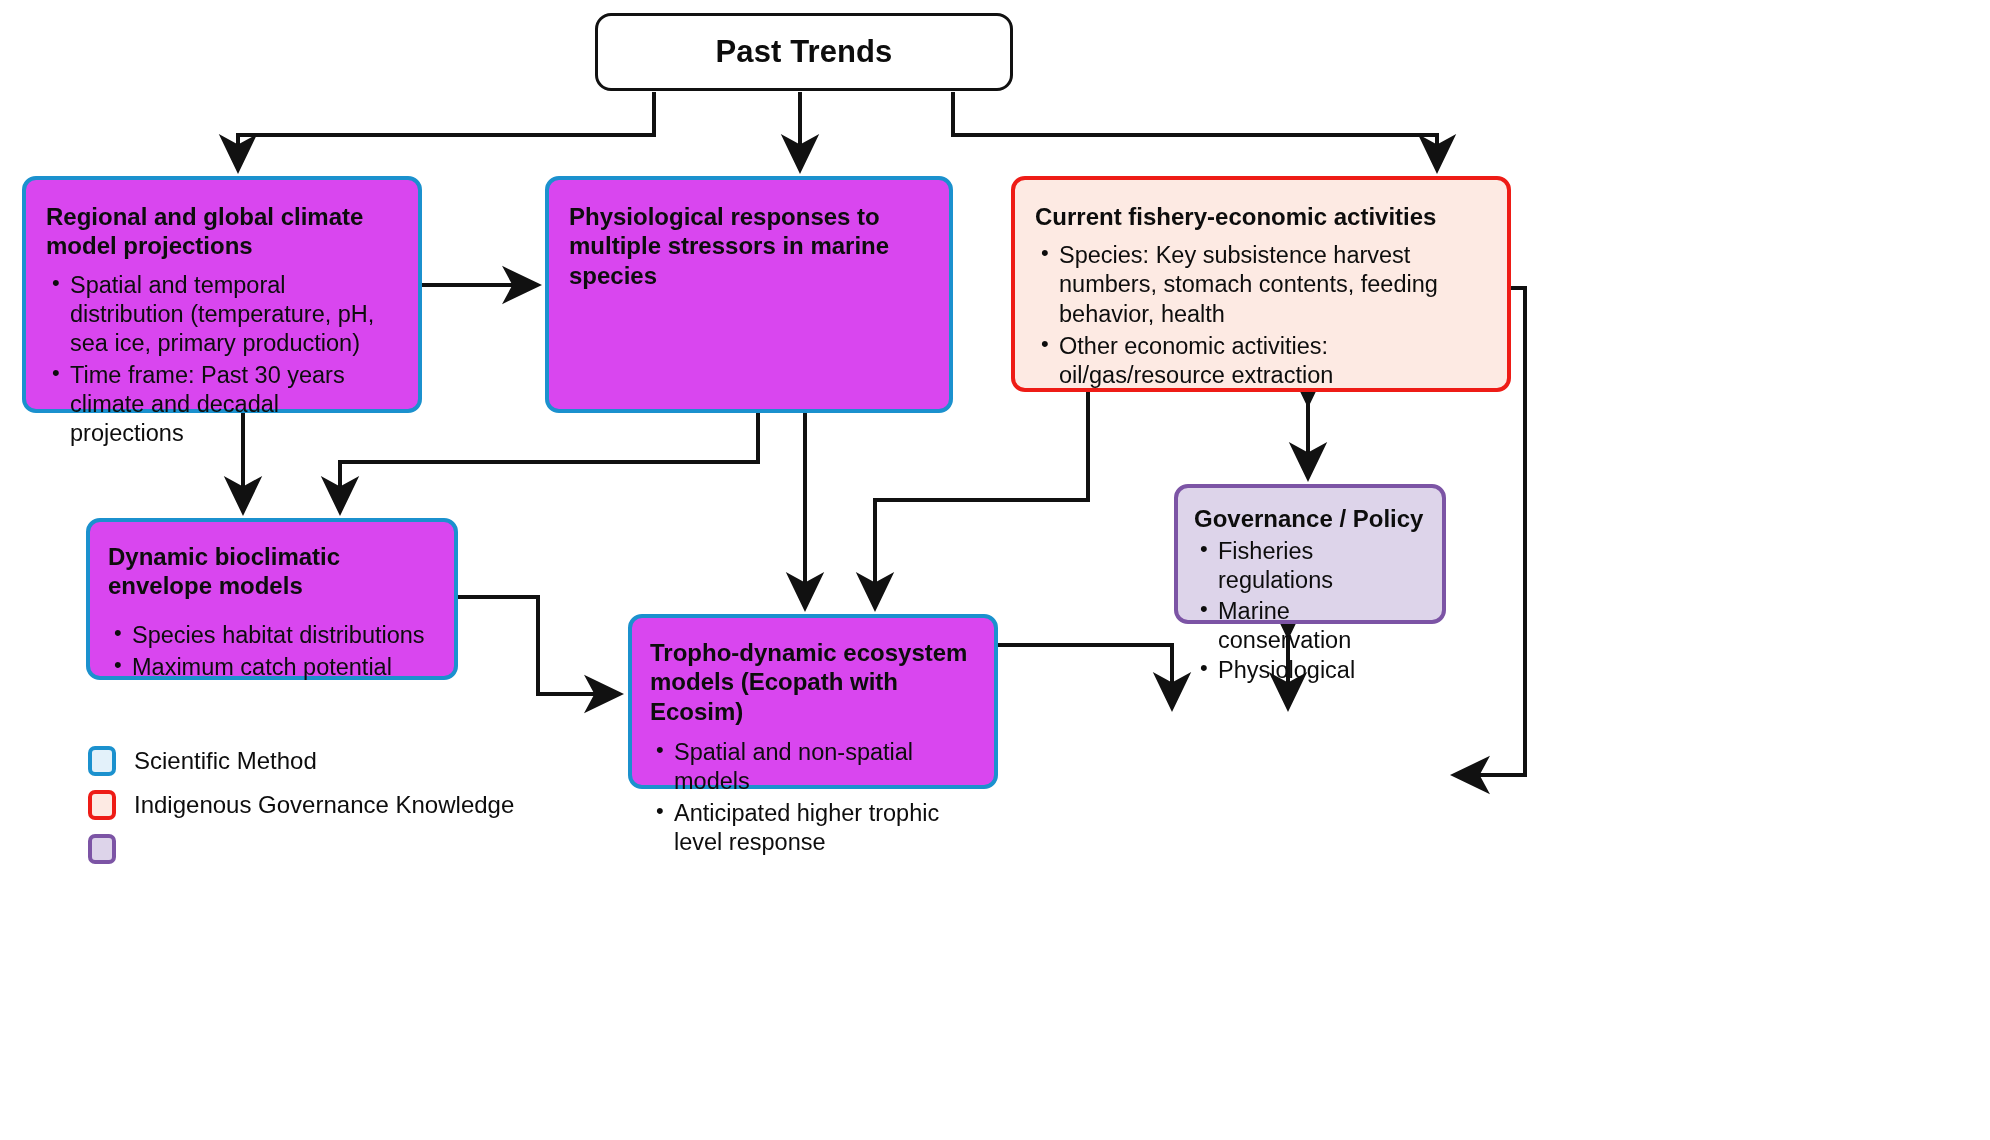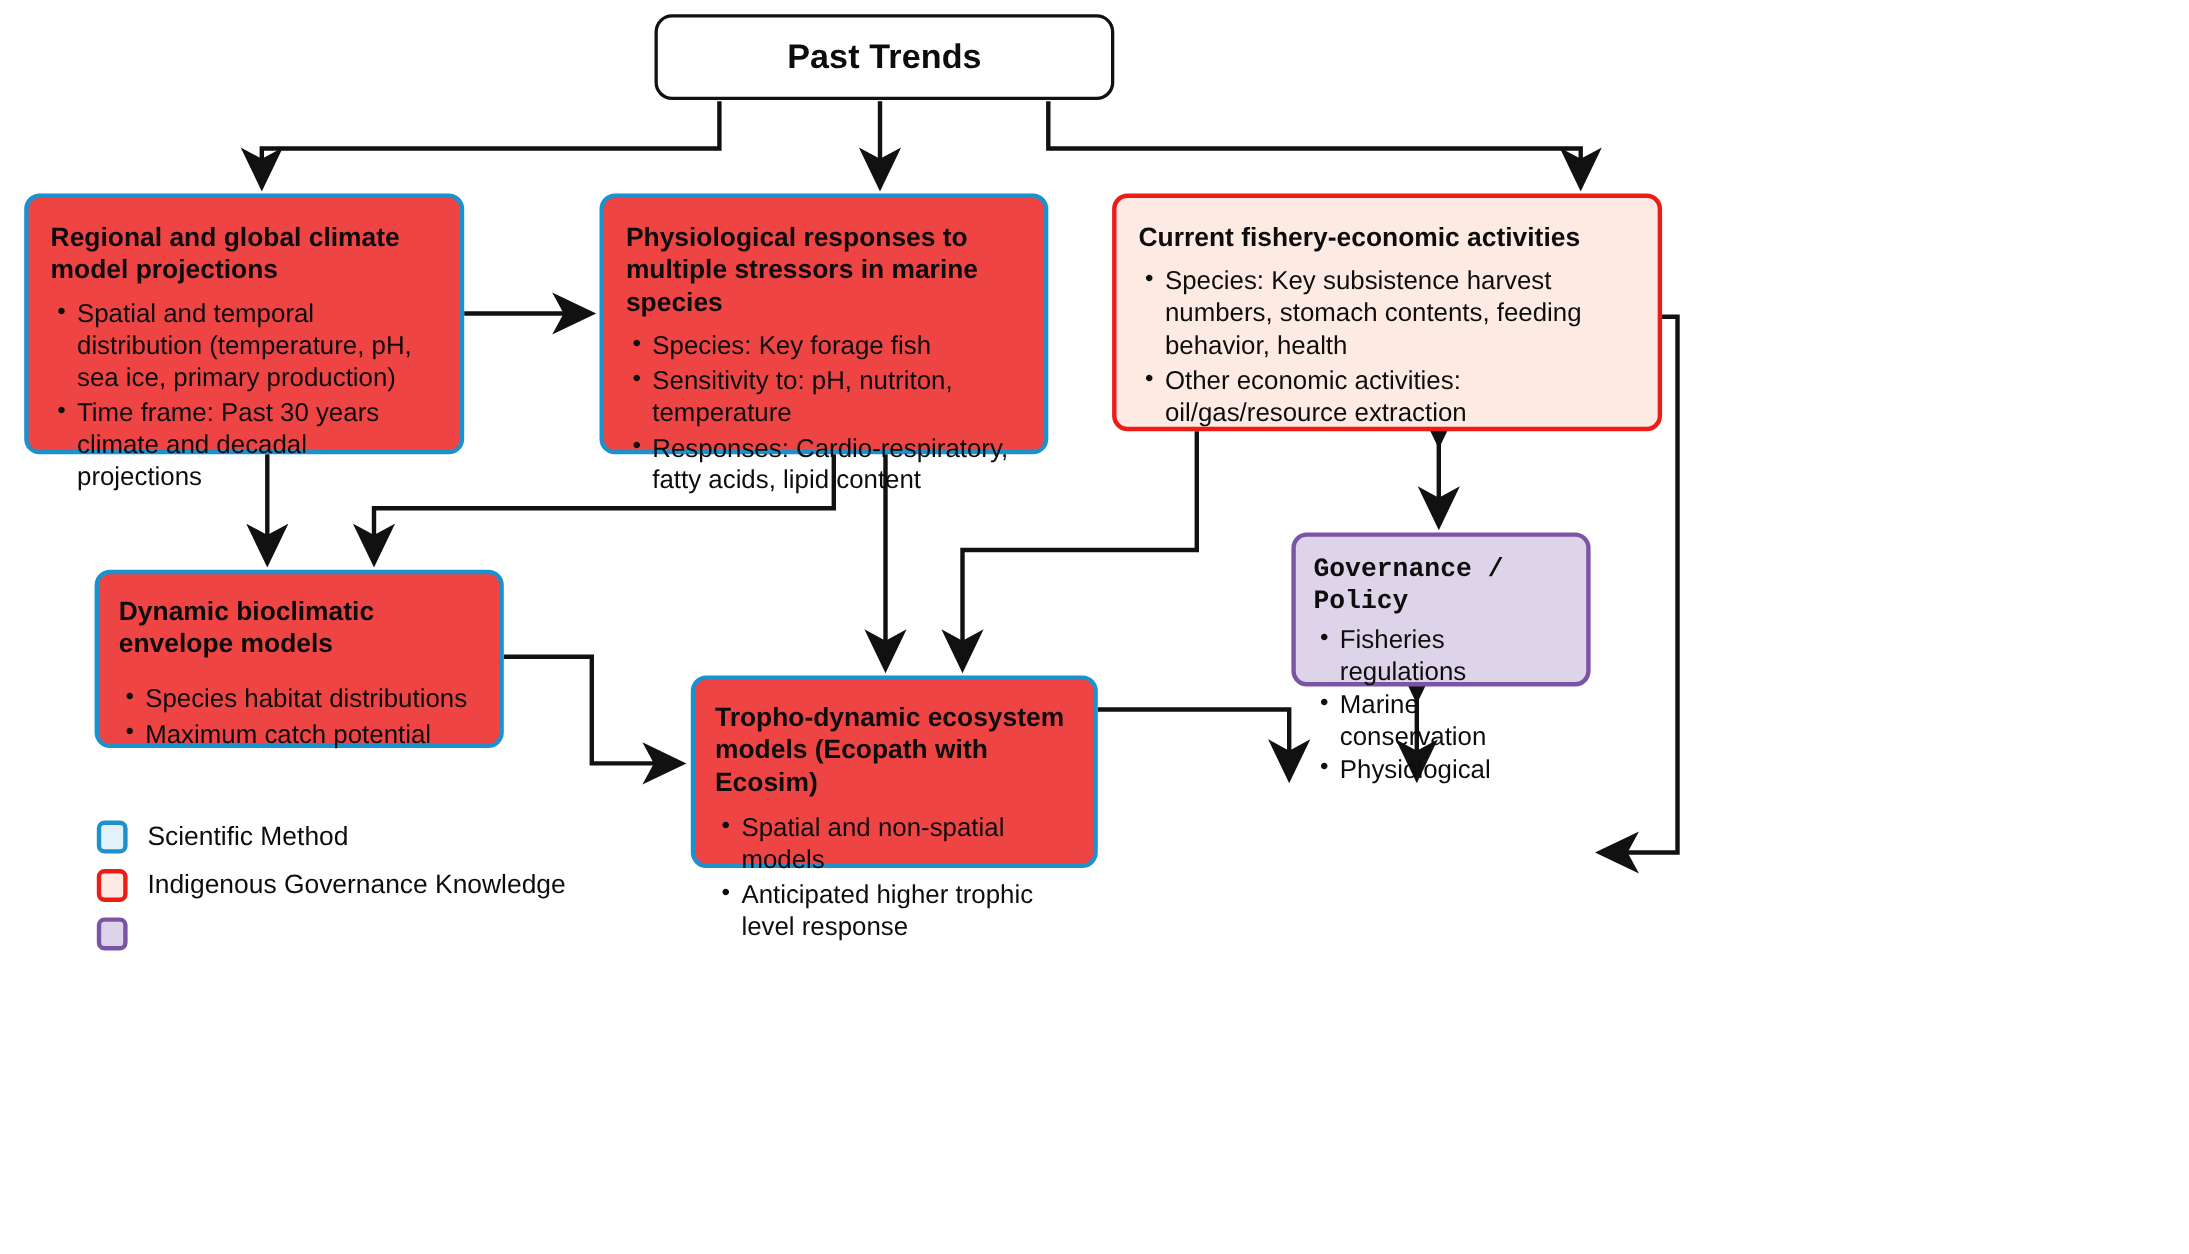--- a/index.html
+++ b/index.html
@@ -19,21 +19,21 @@
 
   
   #n-root{
     left:595px;top:13px;width:418px;height:78px;
     background:#ffffff;border:3.5px solid #111111;border-radius:16px;
     display:flex;align-items:center;justify-content:center;
   }
   #n-root .title{margin:0;font-size:31px;letter-spacing:.1px;}
 
   
-  .blue{background:#ef4444;border:4px solid #1b91ce;}
+  .blue{background:#d946ef;border:4px solid #1b91ce;}
   .red {background:#fdeae3;border:4px solid #ee1c16;}
   .purple{background:#ddd4ea;border:4px solid #7c54a5;}
 
   #n-climate{left:22px;top:176px;width:400px;height:237px;padding:22px 20px 0 20px;}
   #n-climate .title{font-size:24px;}
   #n-climate ul li{font-size:23.5px;}
 
   #n-physio{left:545px;top:176px;width:408px;height:237px;padding:22px 20px 0 20px;}
   #n-physio .title{font-size:24px;}
   #n-physio ul li{font-size:23.5px;}
@@ -44,21 +44,21 @@
 
   #n-bioclim{left:86px;top:518px;width:372px;height:162px;padding:20px 20px 0 18px;}
   #n-bioclim .title{font-size:24px;margin-bottom:20px;}
   #n-bioclim ul li{font-size:23.5px;}
 
   #n-tropho{left:628px;top:614px;width:370px;height:175px;padding:20px 18px 0 18px;}
   #n-tropho .title{font-size:24px;margin-bottom:12px;}
   #n-tropho ul li{font-size:23.5px;}
 
   #n-gov{left:1174px;top:484px;width:272px;height:140px;padding:16px 18px 0 16px;}
-  #n-gov .title{font-size:24px;margin-bottom:4px;font-family:Liberation Mono, monospace;}
+  #n-gov .title{font-size:24px;margin-bottom:4px;}
   #n-gov ul li{font-size:23.5px;margin-bottom:1px;}
 
   #n-socio{left:1072px;top:714px;width:372px;height:175px;padding:20px 18px 0 18px;}
   #n-socio .title{font-size:24px;margin-bottom:8px;}
   #n-socio ul li{font-size:23.5px;}
 
   
   #legend{position:absolute;left:88px;top:740px;width:700px;}
   .leg-row{display:flex;align-items:center;height:42px;margin-bottom:2px;}
   .leg-swatch{width:28px;height:30px;border-radius:7px;box-sizing:border-box;flex:0 0 auto;}
@@ -118,25 +118,20 @@
   <div class="node blue" id="n-climate">
     <div class="title">Regional and global climate model projections</div>
     <ul>
       <li>Spatial and temporal distribution (temperature, pH, sea ice, primary production)</li>
       <li>Time frame: Past 30 years climate and decadal projections</li>
     </ul>
   </div>
 
   <div class="node blue" id="n-physio">
     <div class="title">Physiological responses to multiple stressors in marine species</div>
-    <ul>
-      <li>Species: Key forage fish</li>
-      <li>Sensitivity to: pH, nutriton, temperature</li>
-      <li>Responses: Cardio-respiratory, fatty acids, lipid content</li>
-    </ul>
   </div>
 
   <div class="node red" id="n-fishery">
     <div class="title">Current fishery-economic activities</div>
     <ul>
       <li>Species: Key subsistence harvest numbers, stomach contents, feeding behavior, health</li>
       <li>Other economic activities: oil/gas/resource extraction</li>
     </ul>
   </div>
 

